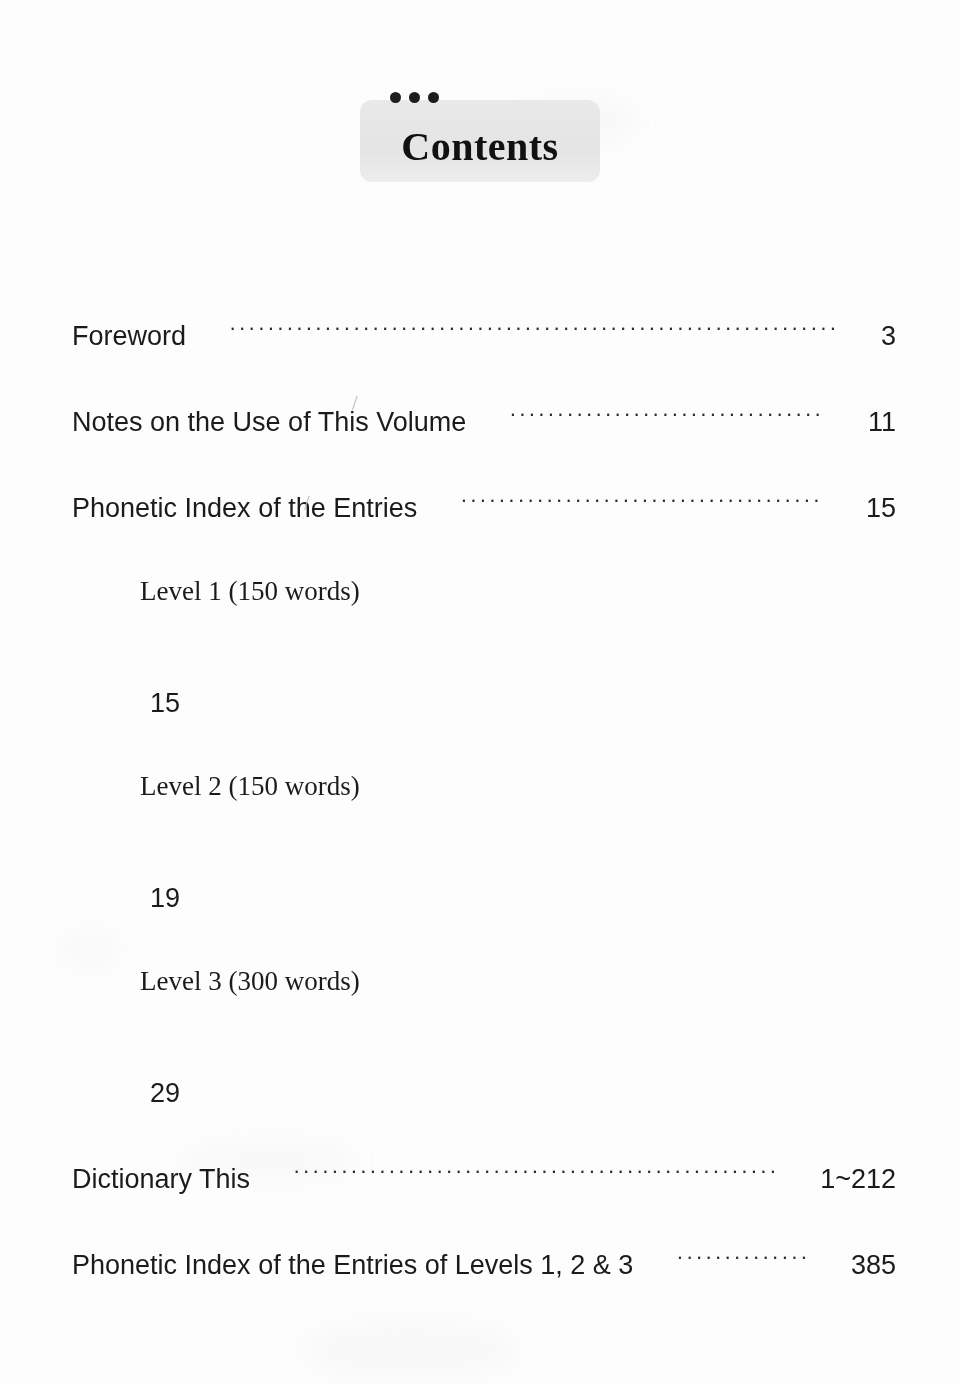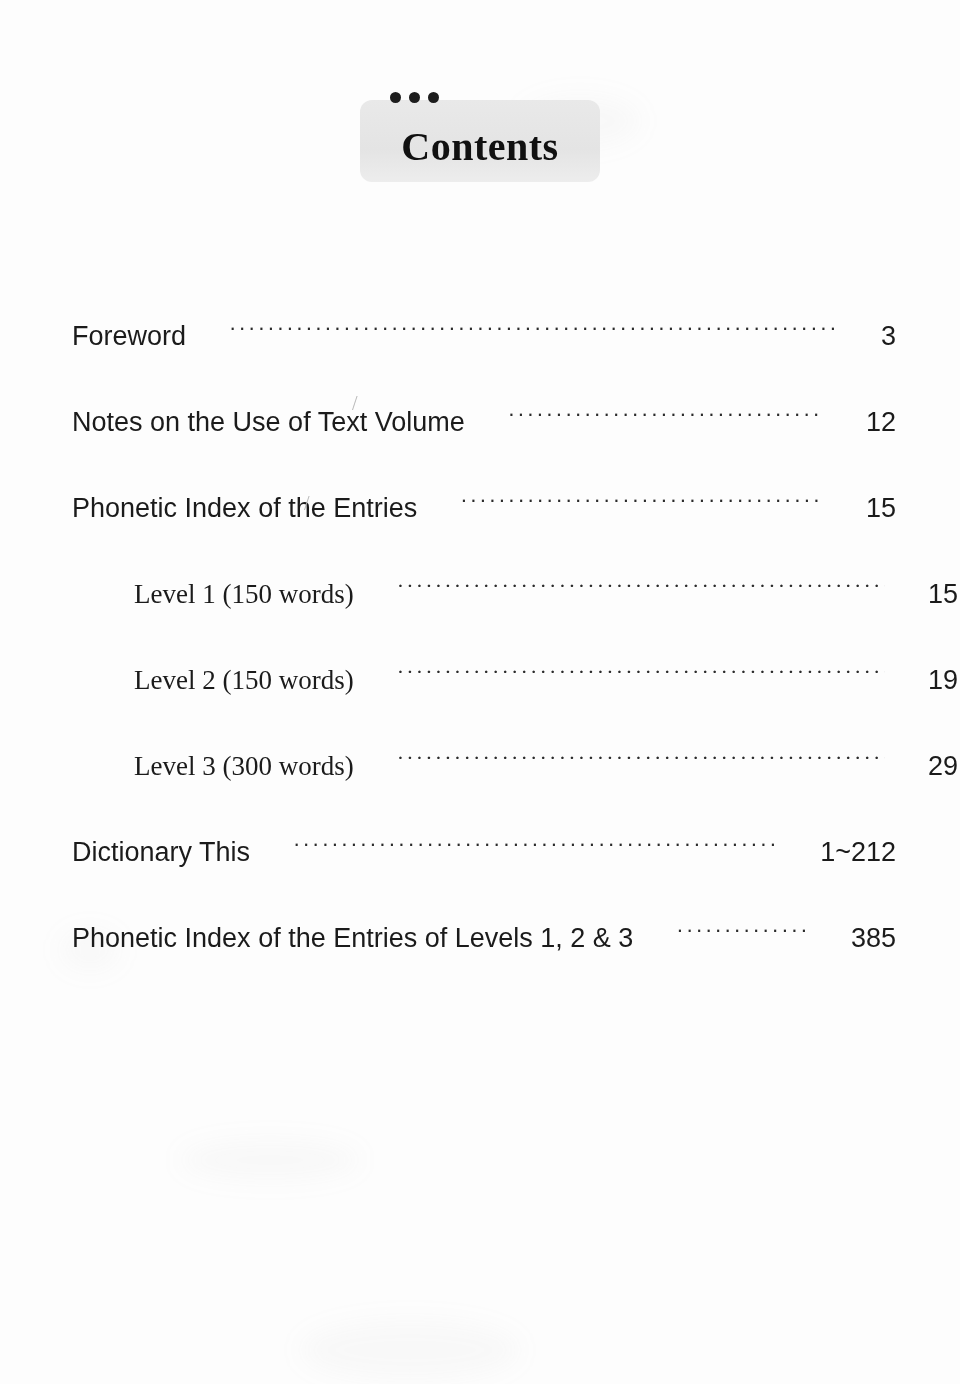--- a/index.html
+++ b/index.html
@@ -88,20 +88,21 @@
     color: #1b1b1b;
     margin-bottom: 52px;
     white-space: nowrap;
     gap: 27px;
   }
   .toc-row.sub {
     padding-left: 62px;
     font-family: "Liberation Serif", serif;
     font-size: 27px;
     margin-bottom: 52px;
+    flex-direction: column;
   }
   .toc-label {
     flex: 0 0 auto;
     padding-right: 10px;
   }
   .toc-leader {
     flex: 1 1 auto;
     position: relative;
     height: 1em;
     overflow: hidden;
@@ -162,23 +163,23 @@
 
 <div class="toc">
 
   <div class="toc-row">
     <span class="toc-label">Foreword</span>
     <span class="toc-leader"></span>
     <span class="toc-page">3</span>
   </div>
 
   <div class="toc-row">
-    <span class="toc-label">Notes on the Use of Text Volume</span>
-    <span class="toc-leader"></span>
-    <span class="toc-page">12</span>
+    <span class="toc-label">Notes on the Use of This Volume</span>
+    <span class="toc-leader"></span>
+    <span class="toc-page">11</span>
   </div>
 
   <div class="toc-row">
     <span class="toc-label">Phonetic Index of the Entries</span>
     <span class="toc-leader"></span>
     <span class="toc-page">15</span>
   </div>
 
   <div class="toc-row sub">
     <span class="toc-label">Level 1 (150 words)</span>

